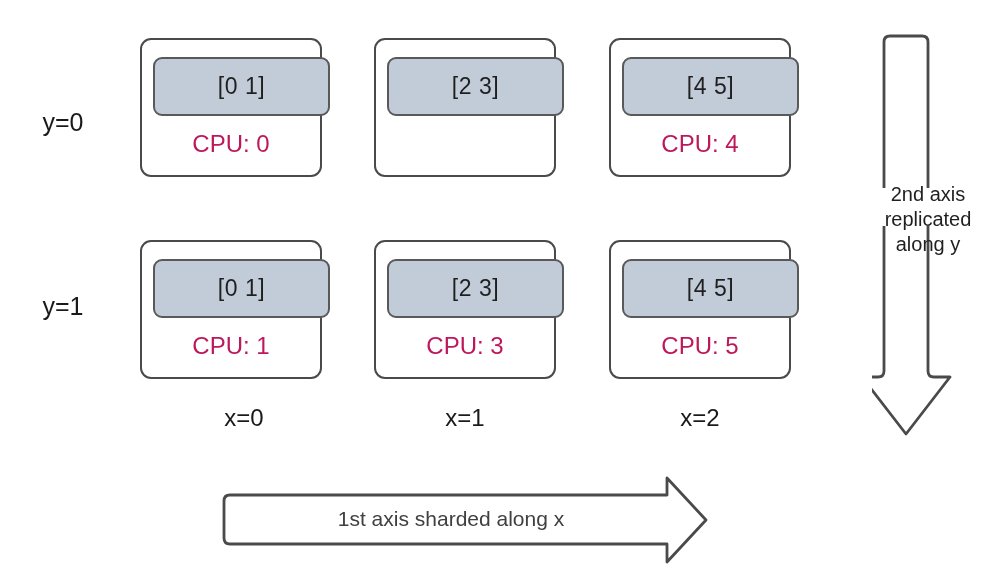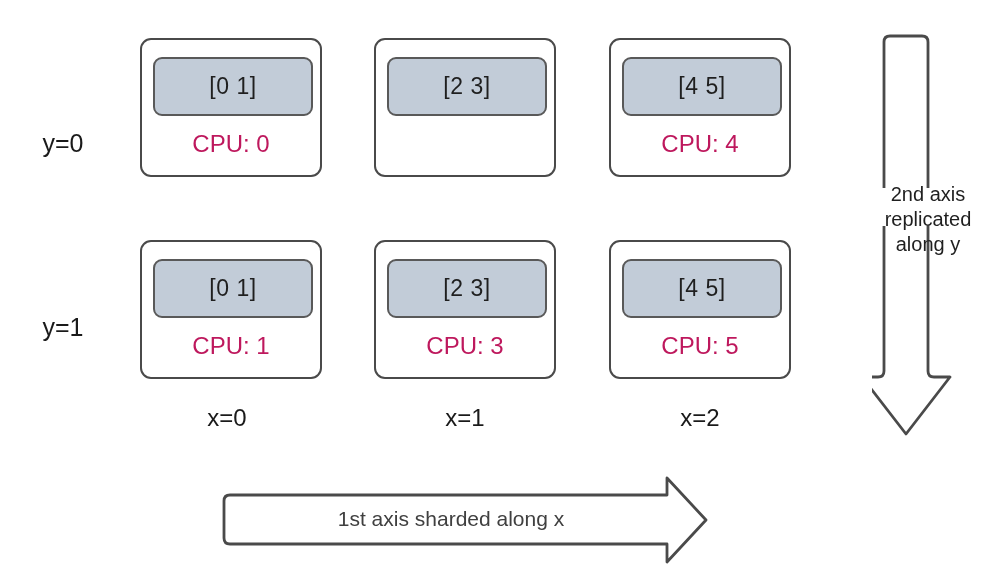--- a/index.html
+++ b/index.html
@@ -30,21 +30,21 @@
     height: 139px;
     box-sizing: border-box;
     border: 2.6px solid #4a4a4a;
     border-radius: 11px;
     background: #ffffff;
   }
   .shard-chip {
     position: absolute;
     left: 11px;
     top: 17px;
-    width: 160px;
+    width: 177px;
     height: 59px;
     box-sizing: border-box;
     border: 2.6px solid #595959;
     border-radius: 9px;
     background: #c2ccd8;
     display: flex;
     align-items: center;
     justify-content: center;
     font-size: 23px;
     color: #1f1f1f;
@@ -60,21 +60,20 @@
     color: #be185d;
   }
 
   
   .row-label {
     position: absolute;
     width: 110px;
     text-align: center;
     font-size: 25px;
     color: #1a1a1a;
-    margin-top: 21px;
   }
 
   
   .col-label {
     position: absolute;
     width: 182px;
     text-align: center;
     font-size: 24px;
     color: #1a1a1a;
   }
@@ -155,21 +154,21 @@
   <div class="device-card" style="left:374px; top:240px;">
     <div class="shard-chip">[2 3]</div>
     <div class="cpu-label">CPU: 3</div>
   </div>
 
   <div class="device-card" style="left:609px; top:240px;">
     <div class="shard-chip">[4 5]</div>
     <div class="cpu-label">CPU: 5</div>
   </div>
 
-  <div class="col-label" style="left:136px; top:404px;">x=0</div>
+  <div class="col-label" style="left:153px; top:404px;">x=0</div>
   <div class="col-label" style="left:374px; top:404px;">x=1</div>
   <div class="col-label" style="left:609px; top:404px;">x=2</div>
 
   <div id="h-arrow-wrap">
     <svg width="490" height="92" viewBox="0 0 490 92">
       <path class="arrow-shape" d="M 4,27
                Q 4,21 10,21
                L 447,21
                L 447,4
                L 486,46

